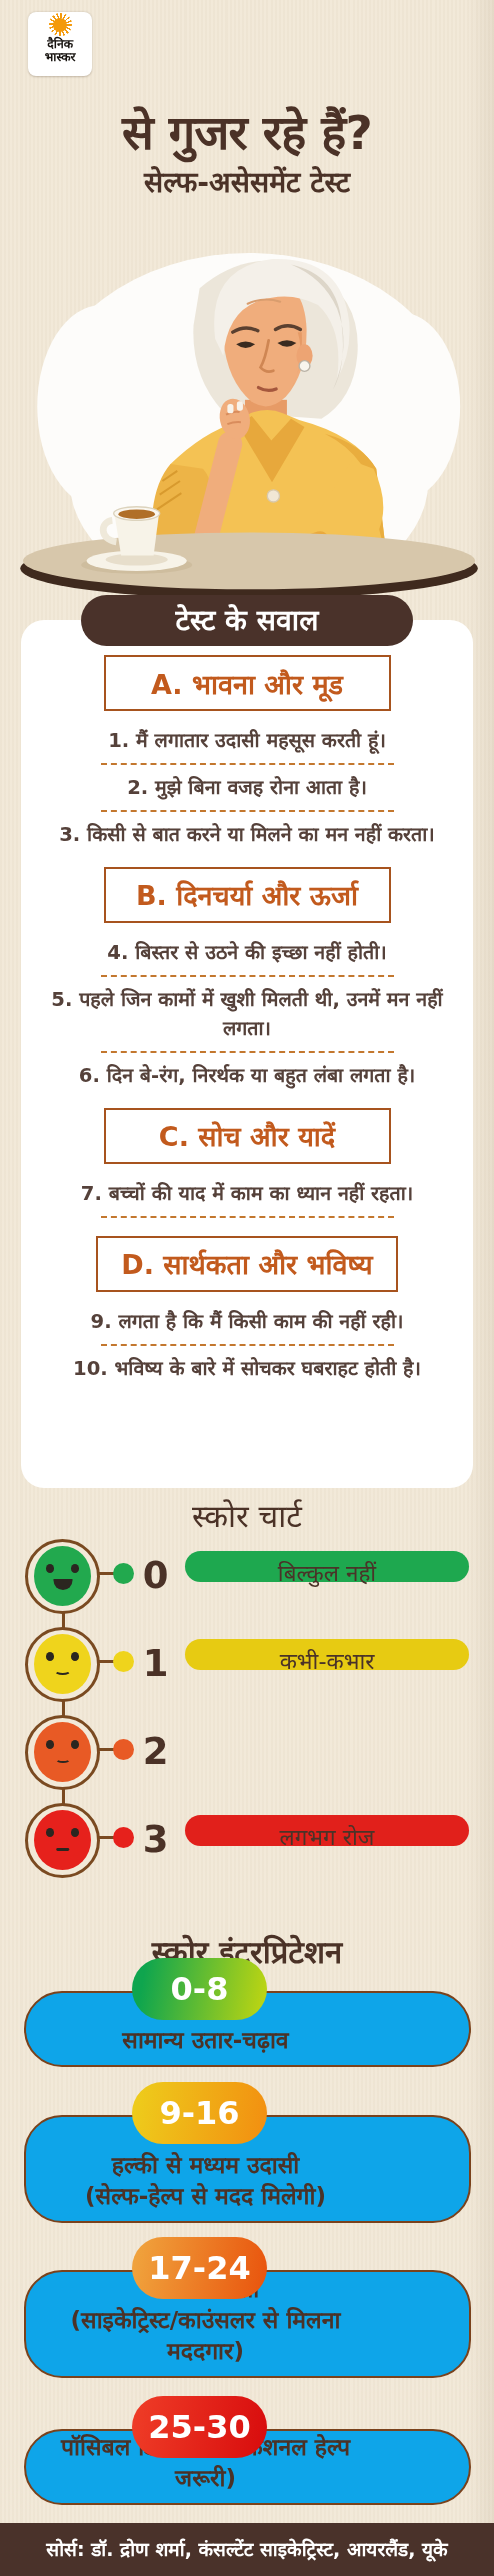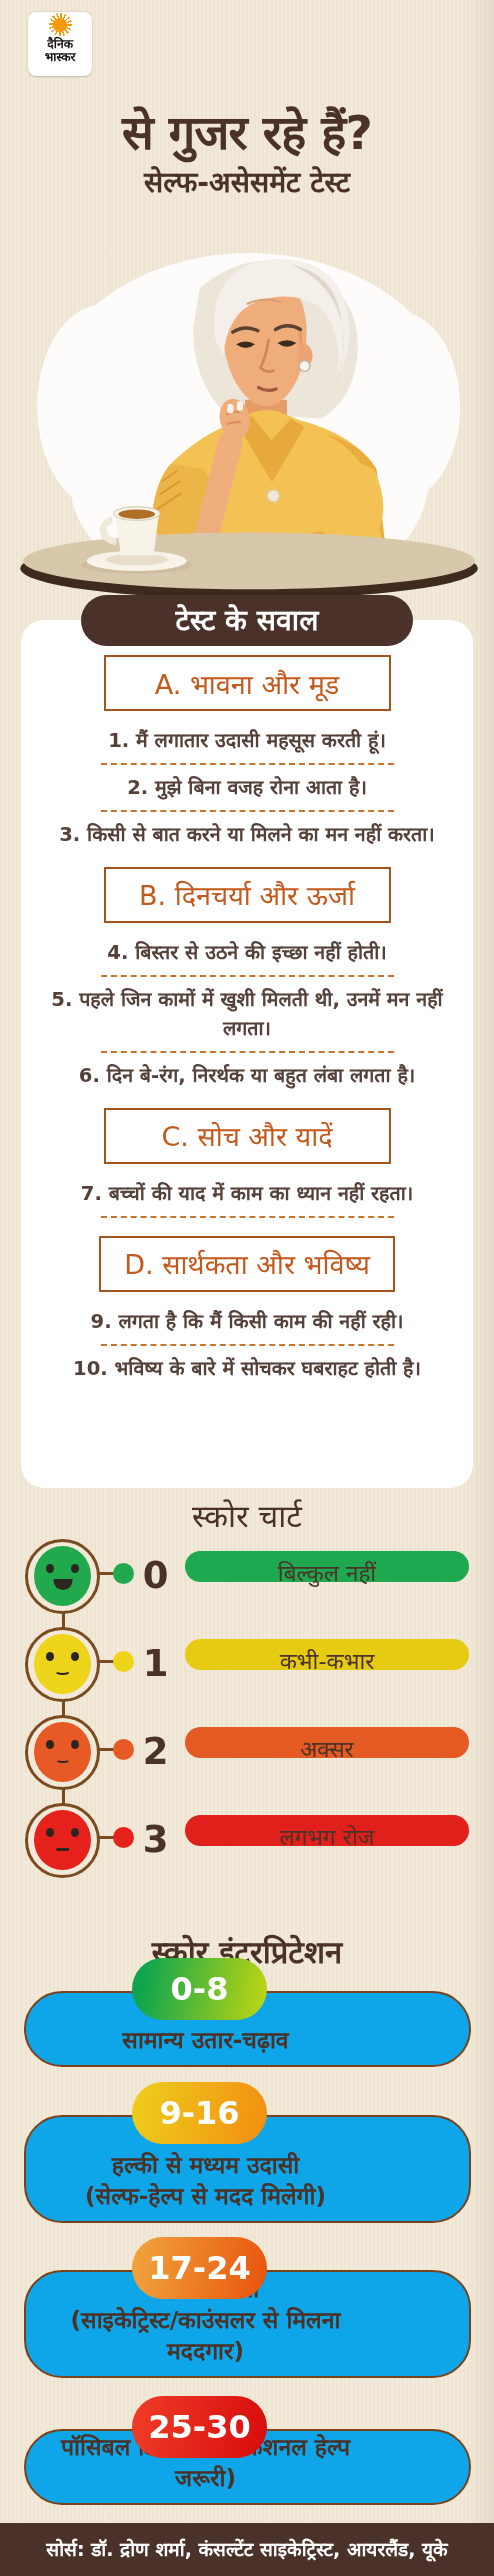--- a/index.html
+++ b/index.html
@@ -23,21 +23,21 @@
 
   
   .illus{position:absolute;top:237px;left:0;width:494px;height:373px;z-index:1;}
 
   
   .banner{position:absolute;top:595px;left:81px;width:332px;height:51px;background:#4a322a;border-radius:26px;
     color:#ffffff;font-weight:bold;font-size:28.4px;text-align:center;line-height:51px;z-index:4;}
   .qcard{position:absolute;top:620px;left:21px;width:452px;height:868px;background:#ffffff;border-radius:23px;
     z-index:3;box-sizing:border-box;padding:35px 11px 0 11px;}
   .sec-box{width:max-content;min-width:287px;box-sizing:border-box;margin:17.6px auto 15px auto;padding:7.5px 23px;
-    border:2px solid #a7531e;background:#ffffff;color:#c25a1d;font-weight:normal;font-size:27px;text-align:center;}
+    border:2px solid #a7531e;background:#ffffff;color:#c25a1d;font-weight:bold;font-size:27px;text-align:center;}
   .sec-box.first{margin-top:0;}
   .q{color:#55413a;font-weight:600;font-size:19.6px;line-height:29px;text-align:center;}
   .divider{width:293px;margin:8.1px auto;border-top:2px dashed #c3772e;height:0;}
 
   
   .score-title{position:absolute;top:1494px;left:0;width:100%;text-align:center;color:#4b3227;font-weight:normal;font-size:31px;z-index:2;}
   .score-rows{position:absolute;top:1534px;left:0;width:494px;z-index:2;}
   .score-row{position:relative;width:494px;height:88px;}
   .vconn{position:absolute;left:62px;top:-11px;width:3.4px;height:22px;background:#7a4a21;z-index:1;}
   .ring{position:absolute;left:25px;top:4.7px;width:69px;height:69px;border:3.4px solid #7a4a21;border-radius:50%;
@@ -231,21 +231,20 @@
       <div class="ring">
         <div class="face" style="background:#e85a25">
           <span class="eye l"></span>
             <span class="eye r"></span>
             <span class="mouth slight"></span>
         </div>
       </div>
       <div class="hline"></div>
       <div class="dot" style="background:#e85a25"></div>
       <div class="score-num">2</div>
-      <div class="pill" style="background:#e55a22">अक्सर</div>
     </div>
 
     <div class="score-row">
       <div class="vconn"></div>
       <div class="ring">
         <div class="face" style="background:#e6211c">
           <span class="eye l"></span>
             <span class="eye r"></span>
             <span class="mouth neutral"></span>
         </div>

